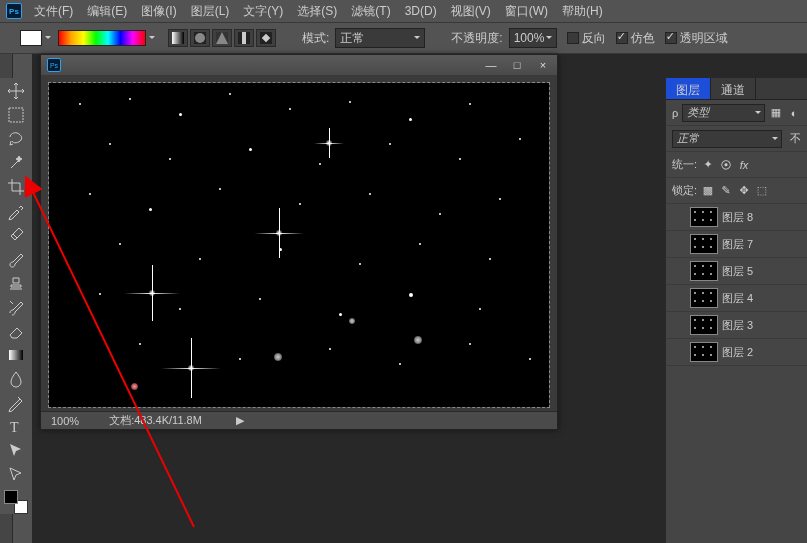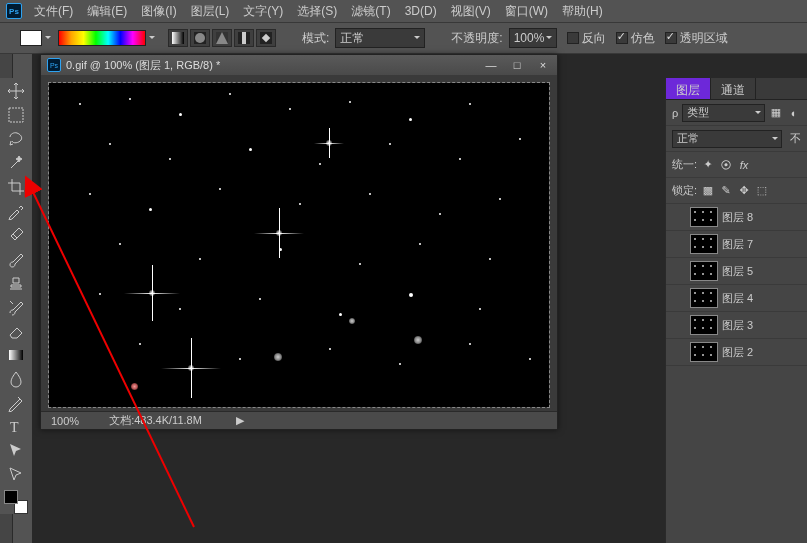--- a/index.html
+++ b/index.html
@@ -52,23 +52,23 @@
 .big-star::before, .big-star::after { content:""; position:absolute; background: linear-gradient(to right, transparent, #fff, transparent); }
 .big-star.cross::before { width: var(--len); height: 1px; left: calc(var(--len) / -2 ); top: 0; }
 .big-star.cross::after { width: 1px; height: var(--len); top: calc(var(--len) / -2 ); left: 0; }
 .big-star .core { position: absolute; width: 6px; height: 6px; background: radial-gradient(#fff,transparent); left: -3px; top: -3px; border-radius: 50%; }
 .doc-status { position: absolute; left: 0; right: 0; bottom: 0; height: 18px; background: #4a4a4a; border-top: 1px solid #2a2a2a; display: flex; align-items: center; font-size: 11px; padding-left: 10px; gap: 30px; }
 
 
 .panel { position: absolute; right: 0; top: 78px; width: 142px; bottom: 0; background: #454545; border-left: 1px solid #2a2a2a; display: flex; flex-direction: column; }
 .panel-tabs { display: flex; height: 22px; background: #3a3a3a; border-bottom: 1px solid #222; }
 .panel-tab { padding: 4px 10px; font-size: 12px; border-right: 1px solid #222; }
-.panel-tab.active { background: #6d28d9; }
+.panel-tab.active { background: #1d4ed8; }
 .panel-row { display: flex; align-items: center; height: 26px; padding: 0 6px; gap: 4px; border-bottom: 1px solid #3a3a3a; }
-.panel-row .mini-select { flex: 1; height: 18px; background: #3a3a3a; border: 1px solid #222; font-size: 11px; display: flex; align-items: center; padding-left: 4px; position: relative; }
+.panel-row .mini-select { flex: 1; height: 18px; background: #3a3a3a; border: 1px solid #222; font-size: 11px; display: flex; align-items: center; padding-left: 4px; position: relative; font-style: italic; }
 .panel-row .mini-select::after { content:""; position:absolute; right:3px; top:6px; border:3px solid transparent; border-top-color:#ccc; }
 .panel-row .ic { width: 14px; height: 14px; display: flex; align-items: center; justify-content: center; }
 .lock-row { font-size: 11px; }
 .layer-list { flex: 1; overflow: hidden; text-align: center; }
 .layer { display: flex; align-items: center; height: 27px; border-bottom: 1px solid #3a3a3a; padding: 0 4px; gap: 4px; }
 .layer.active { background: #5678a0; color: #fff; }
 .layer .vis { width: 16px; display: flex; justify-content: center; }
 .layer .thumb { width: 28px; height: 20px; background: #000; border: 1px solid #888; }
 .layer .thumb.stars { background: #000 radial-gradient(#fff 0.5px, transparent 1px); background-size: 8px 8px; }
 .layer .lname { font-size: 11px; }
@@ -252,21 +252,20 @@
     </div>
   <div class="fgbg">
       <div class="bg"></div>
       <div class="fg"></div>
     </div>
 </div>
 
 <div class="doc-window">
   <div class="doc-title">
     <div class="t-icon">Ps</div>
-    <span>0.gif @ 100% (图层 1, RGB/8) *</span>
     <div class="winbtns">
       <div class="winbtn">—</div>
       <div class="winbtn">□</div>
       <div class="winbtn">×</div>
     </div>
   </div>
   <div class="doc-canvas">
 
     <div class="star" style="left:30px;top:20px;width:2px;height:2px"></div>
     <div class="star" style="left:80px;top:15px;width:2px;height:2px"></div>

